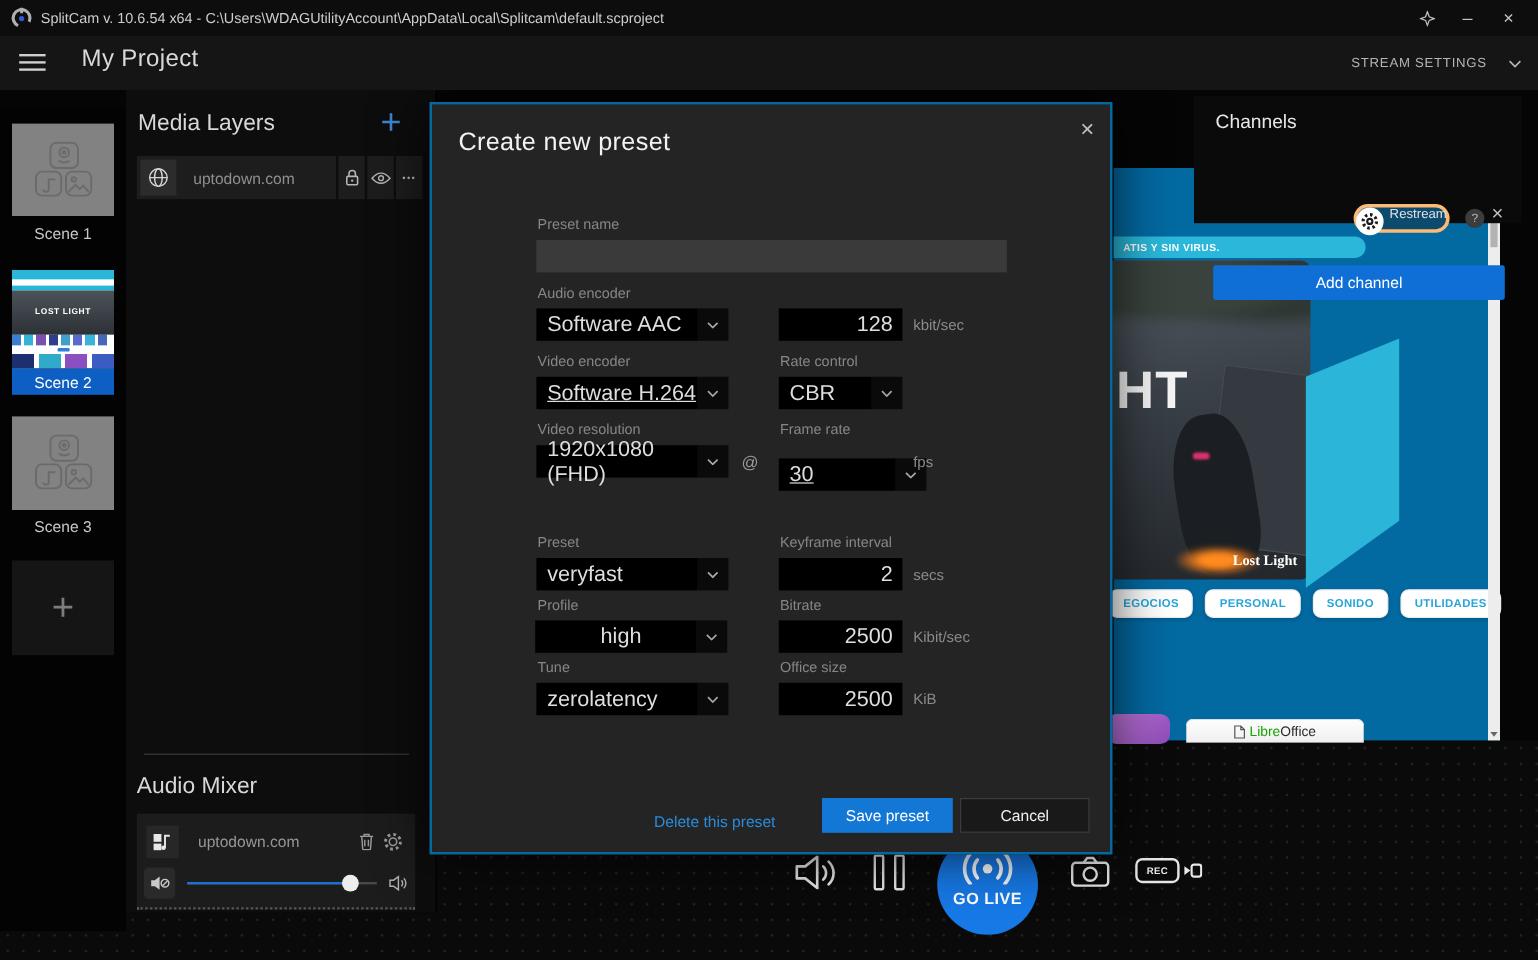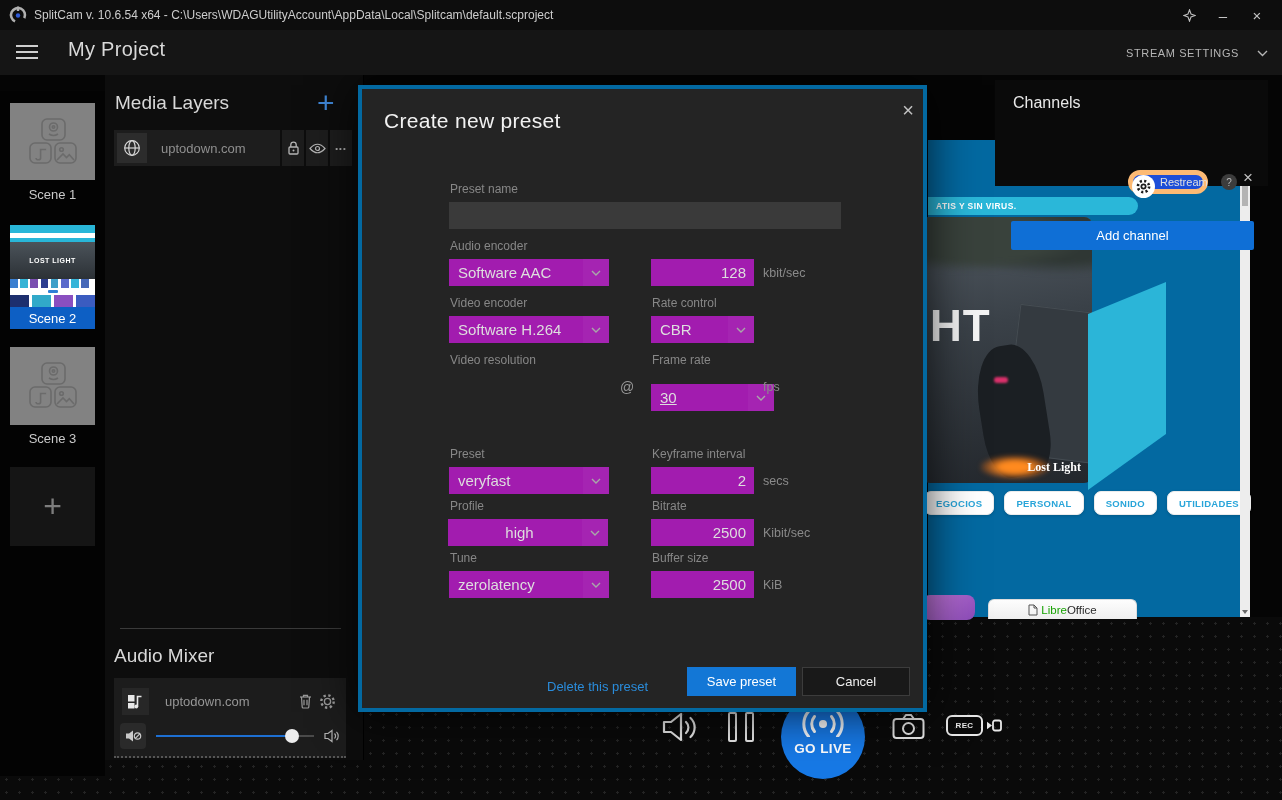--- a/index.html
+++ b/index.html
@@ -92,42 +92,42 @@
   .pv-libre { position:absolute; left:60px; top:459px; width:149px; height:20px; border-radius:6px 6px 0 0; background:linear-gradient(#fdfdfd,#efefef); border:1px solid #ddd; border-bottom:none; display:flex; align-items:center; justify-content:center; gap:3px; font-size:11.5px; }
   .pv-libre .lg { color:#18a303; }
   .pv-libre .ld { color:#2b2b2b; }
   .pv-scroll { position:absolute; right:0; top:0; width:10px; height:477px; background:#ededed; }
   .pv-thumbtrack { position:absolute; left:2px; top:44px; width:6px; height:22px; background:#b3b3b3; }
   .pv-scroll-arrow { position:absolute; left:2px; bottom:3px; width:0; height:0; border-left:3px solid transparent; border-right:3px solid transparent; border-top:4px solid #666; }
 
   
   .popover { position:absolute; left:995px; top:80px; width:273px; height:106px; background:#0a0a0a; z-index:6; }
   .ch-title { position:absolute; left:18px; top:93px; font-size:16px; font-weight:300; color:#e8e8e8; }
-  .restream-pill { position:absolute; left:133px; top:90px; width:80px; height:24px; border:5px solid #fdba74; border-radius:12px; background:#1d4ed8; display:flex; align-items:center; }
+  .restream-pill { position:absolute; left:133px; top:90px; width:80px; height:24px; border:3px solid #fdba74; border-radius:12px; background:#0c4a6e; display:flex; align-items:flex-start; }
   .restream-logo { position:absolute; left:-1px; top:0px; width:23px; height:23px; border-radius:50%; background:#fff; display:flex; align-items:center; justify-content:center; }
   .restream-label { margin-left:27px; font-size:11px; color:#e0e0e0; }
   .help-circle { position:absolute; left:226px; top:94px; width:16px; height:16px; border-radius:50%; background:#3c3c3c; color:#b8b8b8; font-size:10px; display:flex; align-items:center; justify-content:center; }
   .ch-close { position:absolute; left:248px; top:88px; font-size:17px; color:#c0c0c0; }
   .add-channel { position:absolute; left:16px; top:141px; width:243px; height:29px; background:#0f6fd6; border-radius:2px; color:#fff; font-size:13px; display:flex; align-items:center; justify-content:center; }
 
   
   .bb { z-index:3; }
   .pause-btn { position:absolute; left:728px; top:712px; display:flex; gap:8px; z-index:3; }
   .pause-btn i { width:9px; height:30px; border:2.5px solid #e8e8e8; border-radius:2px; }
   .golive { position:absolute; left:781px; top:695px; width:84px; height:84px; border-radius:50%; background:#1779e6; z-index:3; text-align:center; }
   .golive .lbl { position:absolute; left:0; right:0; top:46px; color:#fff; font-size:13.5px; font-weight:bold; letter-spacing:.4px; }
   .rec-wrap { position:absolute; left:946px; top:715px; display:flex; align-items:center; gap:3px; z-index:3; }
   .rec-pill { width:37px; height:21px; border:2px solid #e8e8e8; border-radius:6px; color:#e8e8e8; font-size:8px; font-weight:bold; display:flex; align-items:center; justify-content:center; letter-spacing:.3px; }
 
   
-  .modal { position:absolute; left:358px; top:85px; width:569px; height:627px; background:#242424; border:4px solid #0369a1; box-shadow:0 0 45px rgba(0,0,0,.75); z-index:8; }
+  .modal { position:absolute; left:358px; top:85px; width:569px; height:627px; background:#242424; border:2px solid #0369a1; box-shadow:0 0 45px rgba(0,0,0,.75); z-index:8; }
   .modal-title { position:absolute; left:22px; top:20px; font-size:21px; font-weight:300; color:#f2f2f2; letter-spacing:.3px; }
   .modal-close { position:absolute; left:533px; top:8px; width:26px; height:26px; color:#c2c2c2; font-size:20px; display:flex; align-items:center; justify-content:center; font-weight:300; }
   .flabel { position:absolute; font-size:12px; color:#878787; }
-  .fbox { position:absolute; height:27px; background:#a21caf; color:#dedede; font-size:15px; }
+  .fbox { position:absolute; height:27px; background:#000000; color:#dedede; font-size:18px; }
   .dd { display:flex; align-items:center; width:160px; }
   .dd .t { flex:1; padding-left:9px; }
   .dd .c { width:26px; height:27px; display:flex; align-items:center; justify-content:center; background:rgba(255,255,255,.04); }
   .num { width:103px; display:flex; align-items:center; justify-content:flex-end; padding-right:8px; }
   .funit { position:absolute; font-size:12.5px; color:#8a8a8a; }
   .preset-input { position:absolute; left:87px; top:113px; width:392px; height:27px; background:#3a3a3a; border:none; outline:none; color:#dedede; font-size:13px; padding:0 8px; font-family:inherit; }
   .at-sym { position:absolute; left:258px; top:290px; font-size:14px; color:#999; }
   .link-del { position:absolute; left:185px; top:590px; font-size:13px; color:#2a8cdb; }
   .btn-save { position:absolute; left:325px; top:578px; width:109px; height:29px; background:#1377d6; color:#fff; font-size:13px; display:flex; align-items:center; justify-content:center; }
   .btn-cancel { position:absolute; left:440px; top:578px; width:108px; height:29px; background:#191919; border:1px solid #3c3c3c; color:#f0f0f0; font-size:13px; display:flex; align-items:center; justify-content:center; }
@@ -416,39 +416,47 @@
           <svg width="10" height="6" viewBox="0 0 10 6">
             <polyline points="1,1 5,5 9,1" fill="none" stroke="#a8a8a8" stroke-width="1.4"></polyline>
           </svg>
         </span>
     </div>
     <div class="flabel" style="left:290px; top:150px;margin-top:20px;">Audio bitrate</div>
     <div class="fbox num" style="left:289px; top:170px;">128</div>
     <div class="funit" style="left:401px; top:177px;">kbit/sec</div>
 
     <div class="flabel" style="left:88px; top:207px;">Video encoder</div>
-    <div class="fbox dd" style="left:87px; top:227px;">
+    <div class="fbox dd" style="left:87px; top:227px;text-decoration:underline;">
       <span class="t">Software H.264</span>
       <span class="c">
           <svg width="10" height="6" viewBox="0 0 10 6">
             <polyline points="1,1 5,5 9,1" fill="none" stroke="#a8a8a8" stroke-width="1.4"></polyline>
           </svg>
         </span>
     </div>
     <div class="flabel" style="left:290px; top:207px;">Rate control</div>
     <div class="fbox dd" style="left:289px; top:227px; width:103px;">
       <span class="t">CBR</span>
       <span class="c">
           <svg width="10" height="6" viewBox="0 0 10 6">
             <polyline points="1,1 5,5 9,1" fill="none" stroke="#a8a8a8" stroke-width="1.4"></polyline>
           </svg>
         </span>
     </div>
 
     <div class="flabel" style="left:88px; top:264px;">Video resolution</div>
+    <div class="fbox dd" style="left:87px; top:284px;">
+      <span class="t">1920x1080 (FHD)</span>
+      <span class="c">
+          <svg width="10" height="6" viewBox="0 0 10 6">
+            <polyline points="1,1 5,5 9,1" fill="none" stroke="#a8a8a8" stroke-width="1.4"></polyline>
+          </svg>
+        </span>
+    </div>
     <div class="at-sym">@</div>
     <div class="flabel" style="left:290px; top:264px;">Frame rate</div>
     <div class="fbox dd" style="left:289px; top:295px; width:123px;text-decoration:underline;">
       <span class="t">30</span>
       <span class="c">
           <svg width="10" height="6" viewBox="0 0 10 6">
             <polyline points="1,1 5,5 9,1" fill="none" stroke="#a8a8a8" stroke-width="1.4"></polyline>
           </svg>
         </span>
     </div>
@@ -482,21 +490,21 @@
 
     <div class="flabel" style="left:88px; top:462px;">Tune</div>
     <div class="fbox dd" style="left:87px; top:482px;">
       <span class="t">zerolatency</span>
       <span class="c">
           <svg width="10" height="6" viewBox="0 0 10 6">
             <polyline points="1,1 5,5 9,1" fill="none" stroke="#a8a8a8" stroke-width="1.4"></polyline>
           </svg>
         </span>
     </div>
-    <div class="flabel" style="left:290px; top:462px;">Buffer size</div>
+    <div class="flabel" style="left:290px; top:462px;">Office size</div>
     <div class="fbox num" style="left:289px; top:482px;">2500</div>
     <div class="funit" style="left:401px; top:489px;">KiB</div>
 
     <div class="link-del">Delete this preset</div>
     <div class="btn-save">Save preset</div>
     <div class="btn-cancel">Cancel</div>
   </div>
 
 </div>
 

